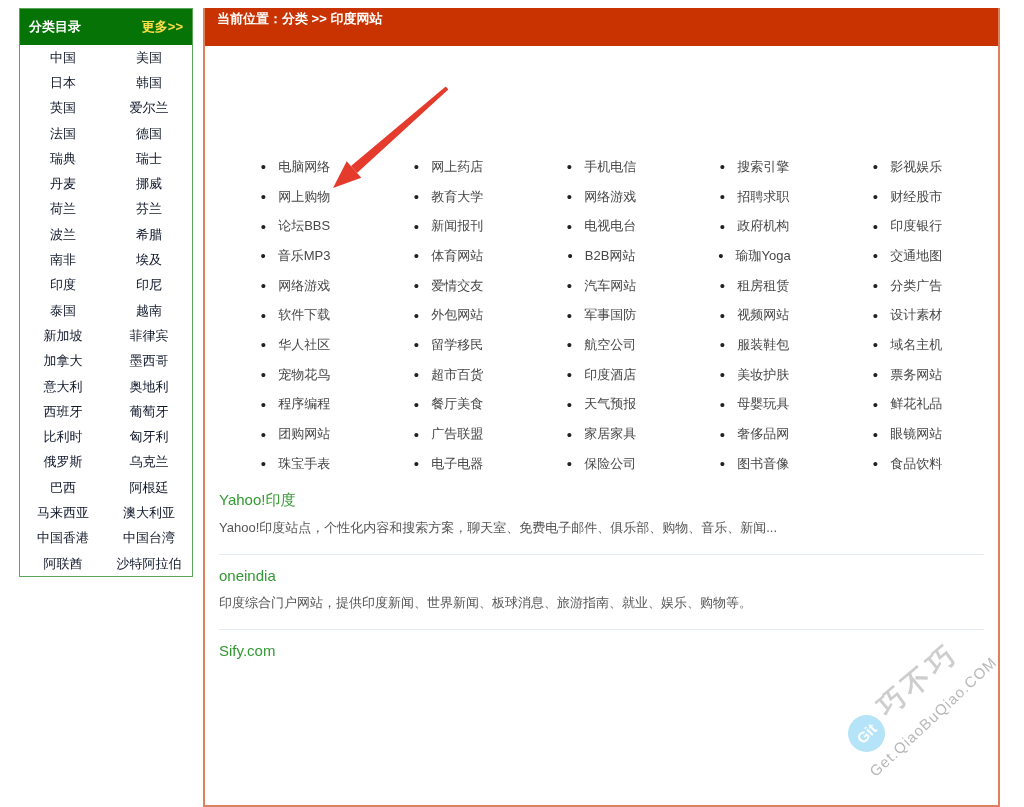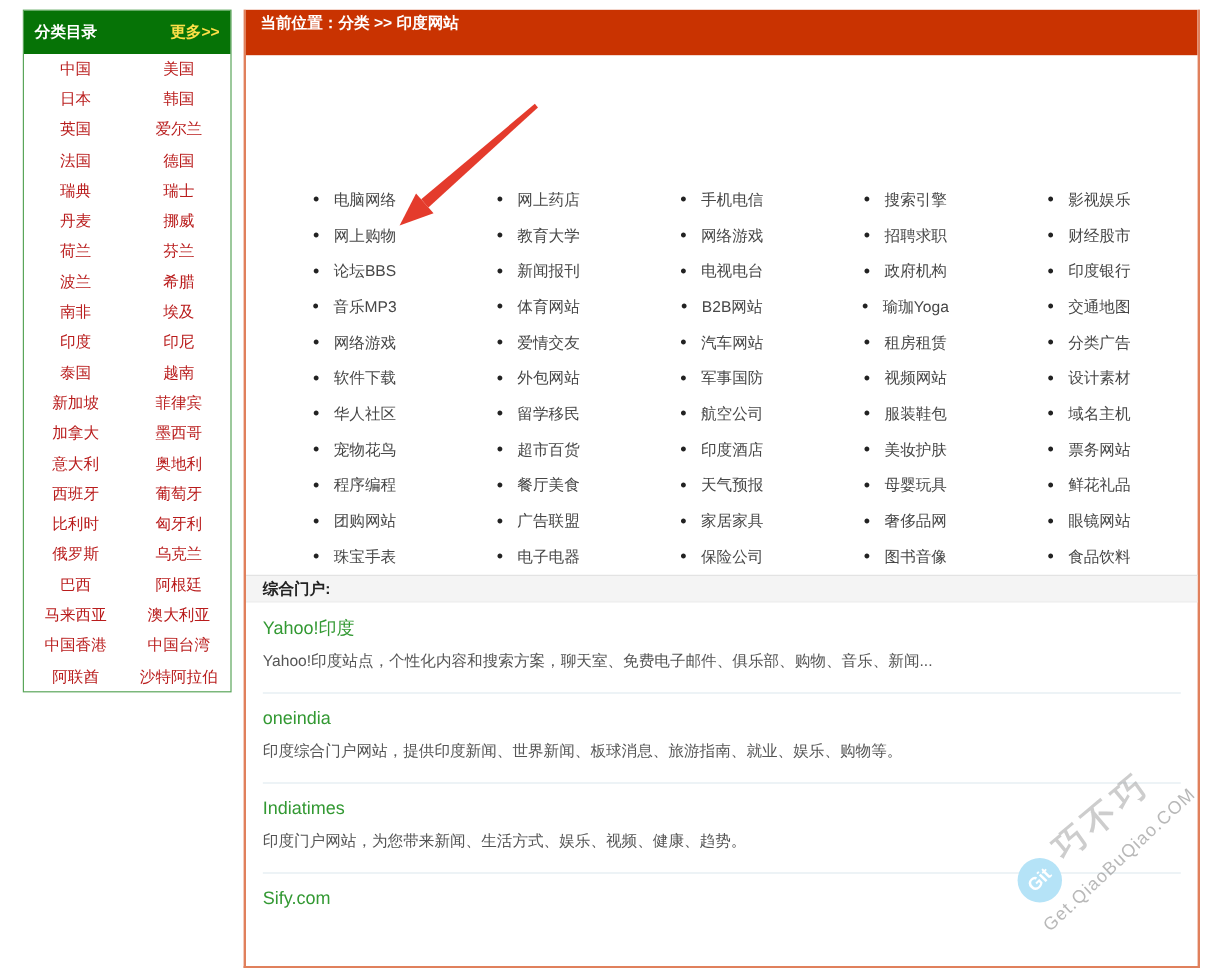--- a/index.html
+++ b/index.html
@@ -9,21 +9,21 @@
 
   
   .sidebar { position:absolute; left:19px; top:8px; width:174px;
     border:1px solid #5aa55a; background:#fff; }
   .sidebar-header { height:36px; background:#067306; color:#fff;
     display:flex; align-items:center; justify-content:space-between;
     padding:0 9px; font-size:13px; font-weight:bold; }
   .sb-more { color:#fde047; text-decoration:none; cursor:pointer; font-size:13px; font-weight:bold; }
   .country-grid { display:grid; grid-template-columns:1fr 1fr; }
   .country { height:25.3px; display:flex; align-items:center; justify-content:center;
-    font-size:13px; color:#b91c1c; text-decoration:none; cursor:pointer; }
+    font-size:13px; color:#0f172a; text-decoration:none; cursor:pointer; }
 
   
   .main { position:absolute; left:203px; top:8px; width:797px; height:799px;
     border:2px solid #e0805c; border-top:none; background:#fff; overflow:hidden; }
   .breadcrumb { height:38px; background:#c93301; color:#fff; font-size:13px;
     font-weight:bold; line-height:22px; padding-left:12px; }
 
   .cat-wrap { padding:0 14px; }
   .cat-grid { margin-top:106px; display:grid; grid-template-columns:repeat(5,1fr); }
   .cat-cell { height:29.7px; display:flex; align-items:center; justify-content:center; }
@@ -338,28 +338,24 @@
             <span class="bullet">•</span>
             <a class="cat-link">图书音像</a>
           </div>
           <div class="cat-cell">
             <span class="bullet">•</span>
             <a class="cat-link">食品饮料</a>
           </div>
         </div>
     </div>
 
-    <div class="section-bar">
-      <span>综合门户:</span>
-    </div>
 
     <div class="portal-list">
         <div class="portal"><a class="portal-link">Yahoo!印度</a><p class="portal-desc">Yahoo!印度站点，个性化内容和搜索方案，聊天室、免费电子邮件、俱乐部、购物、音乐、新闻...</p></div>
         <div class="portal"><a class="portal-link">oneindia</a><p class="portal-desc">印度综合门户网站，提供印度新闻、世界新闻、板球消息、旅游指南、就业、娱乐、购物等。</p></div>
-        <div class="portal"><a class="portal-link">Indiatimes</a><p class="portal-desc">印度门户网站，为您带来新闻、生活方式、娱乐、视频、健康、趋势。</p></div>
         <div class="portal"><a class="portal-link">Sify.com</a></div>
       </div>
   </main>
 
   <svg class="arrow-overlay" viewBox="0 0 1024 807" xmlns="http://www.w3.org/2000/svg">
     <polygon points="445.7,86.5 448.3,89.5 357,172.9 351,166.1" fill="#e43b2c"></polygon>
     <polygon points="333,188 346.7,161.2 361.3,177.8" fill="#e43b2c"></polygon>
   </svg>
 
   <div class="watermark">

